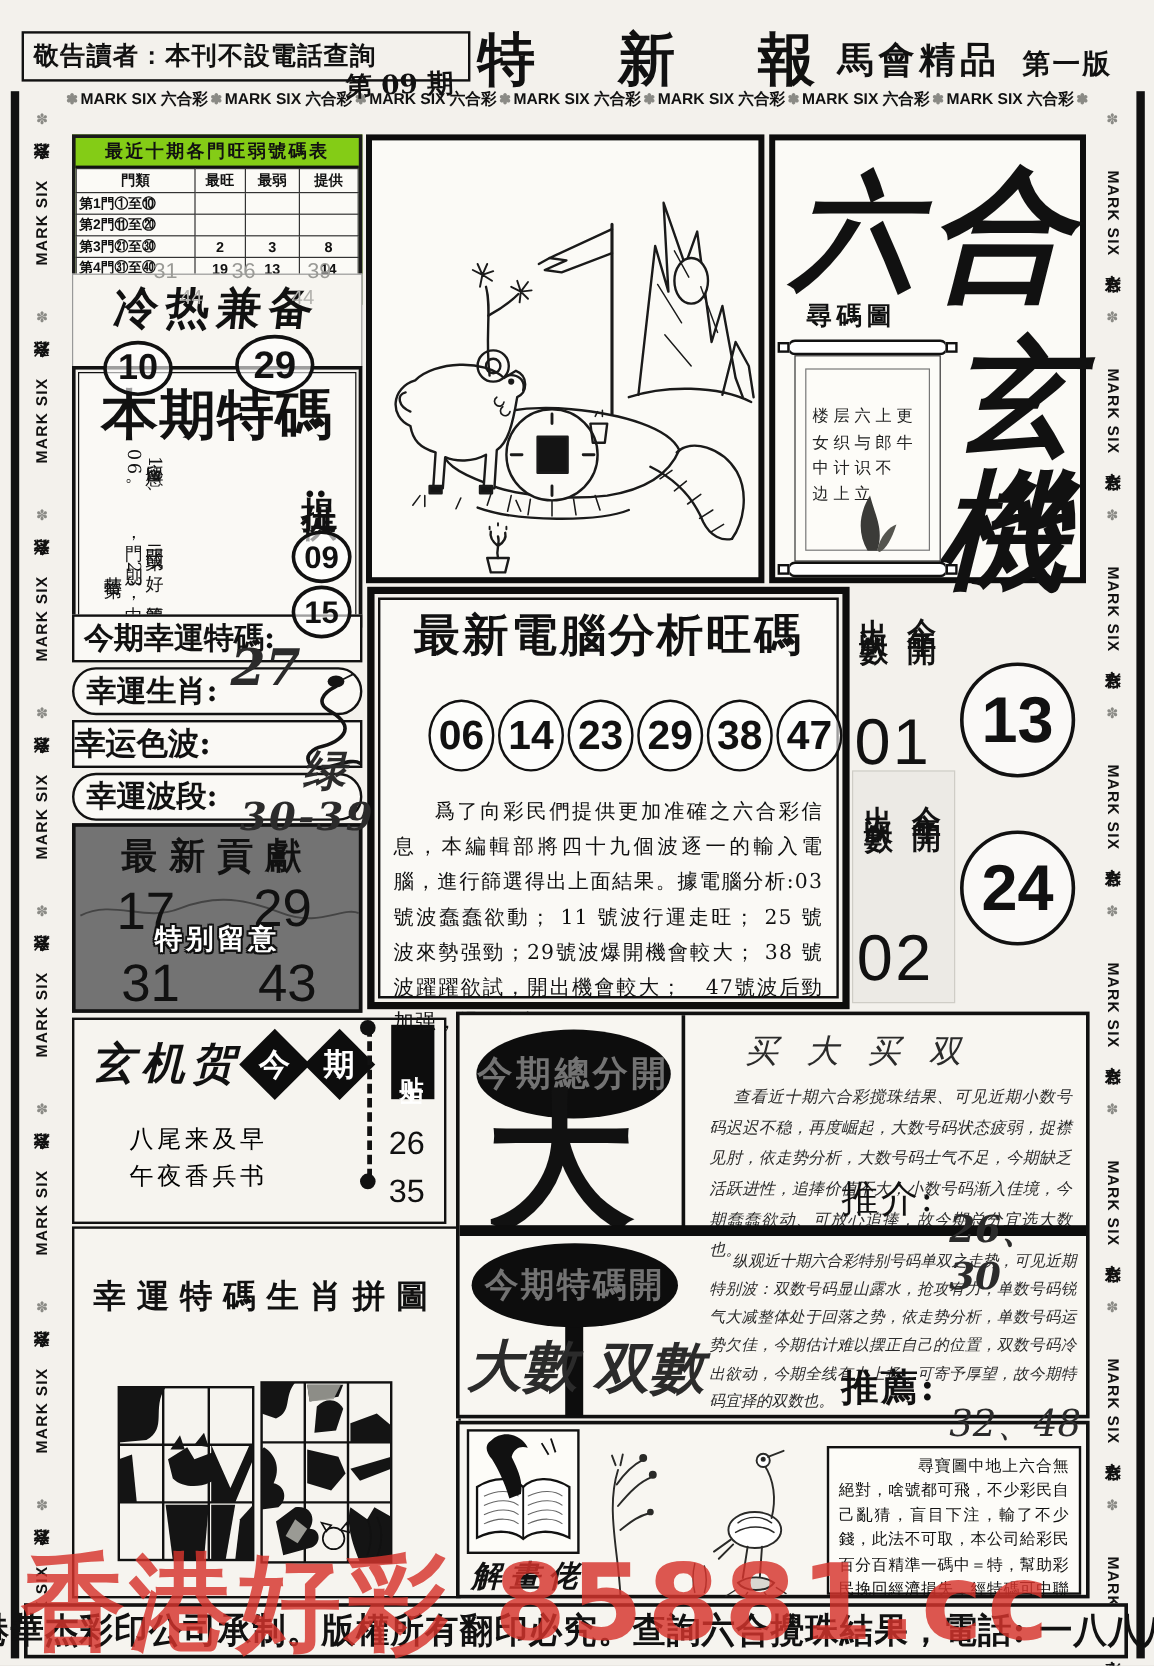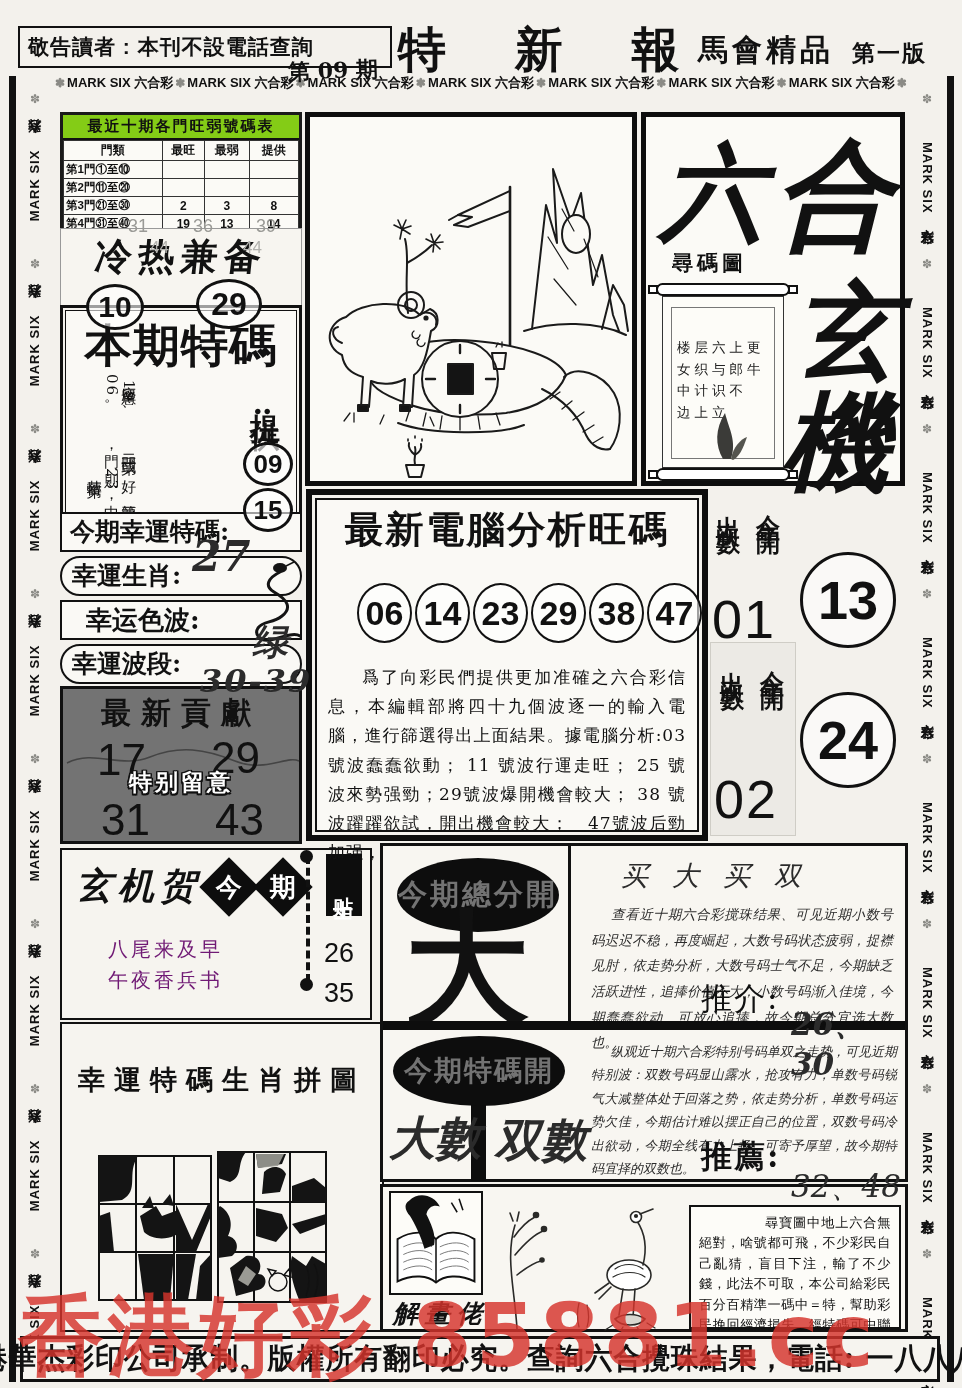--- a/index.html
+++ b/index.html
@@ -168,21 +168,21 @@
   <div class="abs boxed serif" style="left:60px;top:512px;width:242px;height:40px;font-size:25px;font-weight:bold;line-height:36px;padding-left:8px;">今期幸運特碼:</div>
   <div class="abs hand" style="left:192px;top:532px;font-size:42px;font-weight:bold;z-index:5;">27</div>
 
   <div class="abs boxed serif" style="left:60px;top:556px;width:242px;height:40px;border-radius:20px;font-size:25px;font-weight:bold;line-height:36px;padding-left:10px;">幸運生肖:</div>
   <svg class="abs" style="left:244px;top:558px;z-index:5;" width="58" height="92" viewBox="0 0 58 92">
     <ellipse cx="36" cy="10" rx="7" ry="5" fill="#141414"></ellipse>
     <path d="M36,14 C24,20 20,28 30,34 C44,42 48,50 38,58 C28,66 20,62 14,70 C10,76 16,84 26,82 C40,79 50,74 56,78" fill="none" stroke="#141414" stroke-width="3" stroke-linecap="round"></path>
     <path d="M42,8 l8,-4" stroke="#141414" stroke-width="1.5"></path>
   </svg>
 
-  <div class="abs boxed serif" style="left:60px;top:600px;width:242px;height:40px;font-size:26px;font-weight:900;line-height:36px;padding-left:24px;">幸运色波:</div>
+  <div class="abs boxed serif" style="left:60px;top:600px;width:242px;height:40px;font-size:26px;font-weight:900;line-height:36px;padding-left:0;">幸运色波:</div>
   <div class="abs hand" style="left:252px;top:618px;font-size:36px;font-weight:bold;z-index:5;">绿</div>
 
   <div class="abs boxed serif" style="left:60px;top:644px;width:242px;height:40px;border-radius:20px;font-size:25px;font-weight:bold;line-height:36px;padding-left:10px;">幸運波段:</div>
   <div class="abs hand" style="left:200px;top:662px;font-size:32px;font-weight:bold;letter-spacing:2px;z-index:5;">30-39</div>
 
   <div class="abs" style="left:60px;top:686px;width:242px;height:158px;border:3px solid #111;background:#737373;">
     <div class="serif" style="margin-top:4px;text-align:center;font-size:30px;font-weight:900;letter-spacing:10px;">最新貢獻</div>
     <svg style="position:absolute;left:2px;top:56px;" width="236" height="28" viewBox="0 0 236 28">
       <path d="M2,18 C30,4 55,24 85,12 S140,4 170,16 S222,10 234,16" fill="none" stroke="#444" stroke-width="1.6"></path>
     </svg>
@@ -196,21 +196,21 @@
   <div class="abs" style="left:60px;top:848px;width:312px;height:172px;border:2px solid #111;background:#f6f4ef;">
     <div style="position:absolute;left:14px;top:12px;display:flex;align-items:center;">
       <span class="serif" style="font-size:36px;font-weight:900;font-style:italic;letter-spacing:6px;">玄机贺</span>
       <span class="diamond">
           <span>今</span>
         </span>
       <span class="diamond">
           <span>期</span>
         </span>
     </div>
-    <div class="abs serif" style="left:46px;top:84px;font-size:20px;line-height:1.55;color:#701a75;letter-spacing:3px;">
+    <div class="abs serif" style="left:46px;top:84px;font-size:20px;line-height:1.55;color:#000000;letter-spacing:3px;">
       <div>八尾来及早</div>
       <div>午夜香兵书</div>
     </div>
     <div class="abs" style="left:244px;top:6px;width:0;height:126px;border-left:4px dashed #111;"></div>
     <div class="abs" style="left:238px;top:0px;width:13px;height:13px;background:#111;border-radius:50%;"></div>
     <div class="abs" style="left:238px;top:128px;width:13px;height:13px;background:#111;border-radius:50%;"></div>
     <div class="abs" style="left:264px;top:4px;width:36px;height:62px;background:#0d0d0d;color:#fff;display:flex;flex-direction:column;align-items:center;justify-content:center;font-size:20px;font-weight:bold;" class2="serif">
       <span class="vtext serif" style="letter-spacing:4px;">贴士</span>
     </div>
     <span class="abs" style="left:262px;top:88px;font-size:27px;">26</span>

